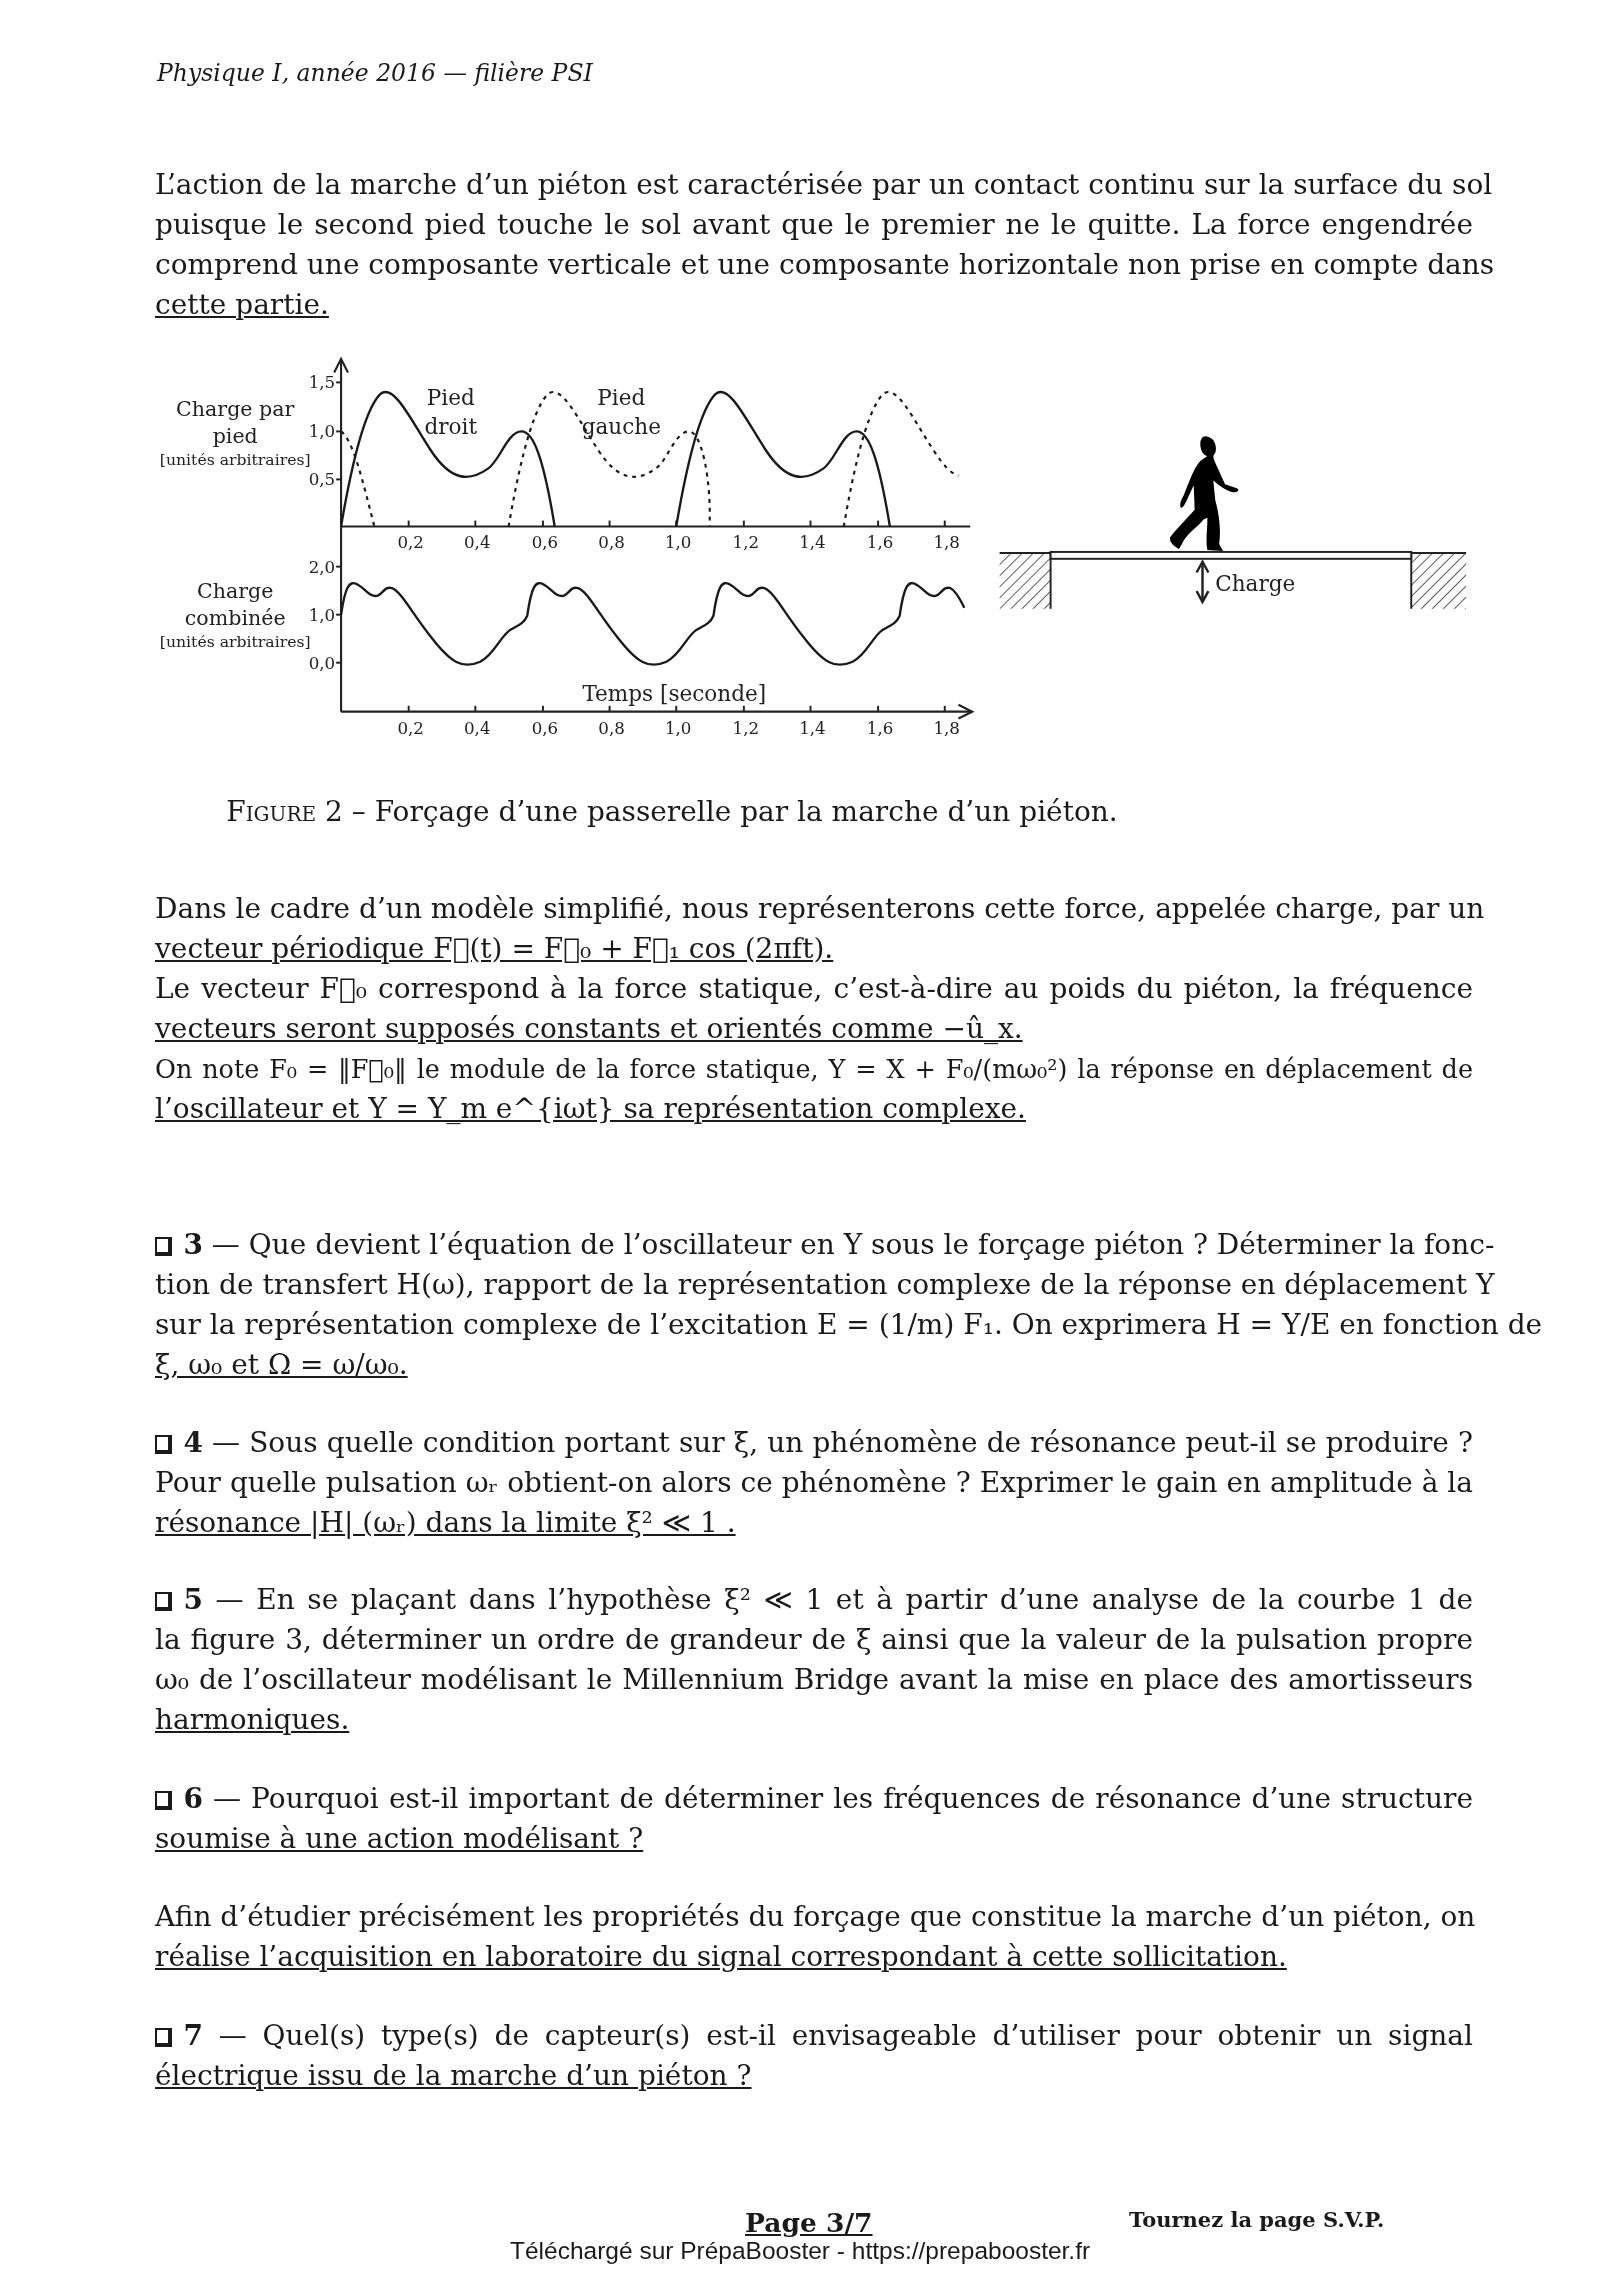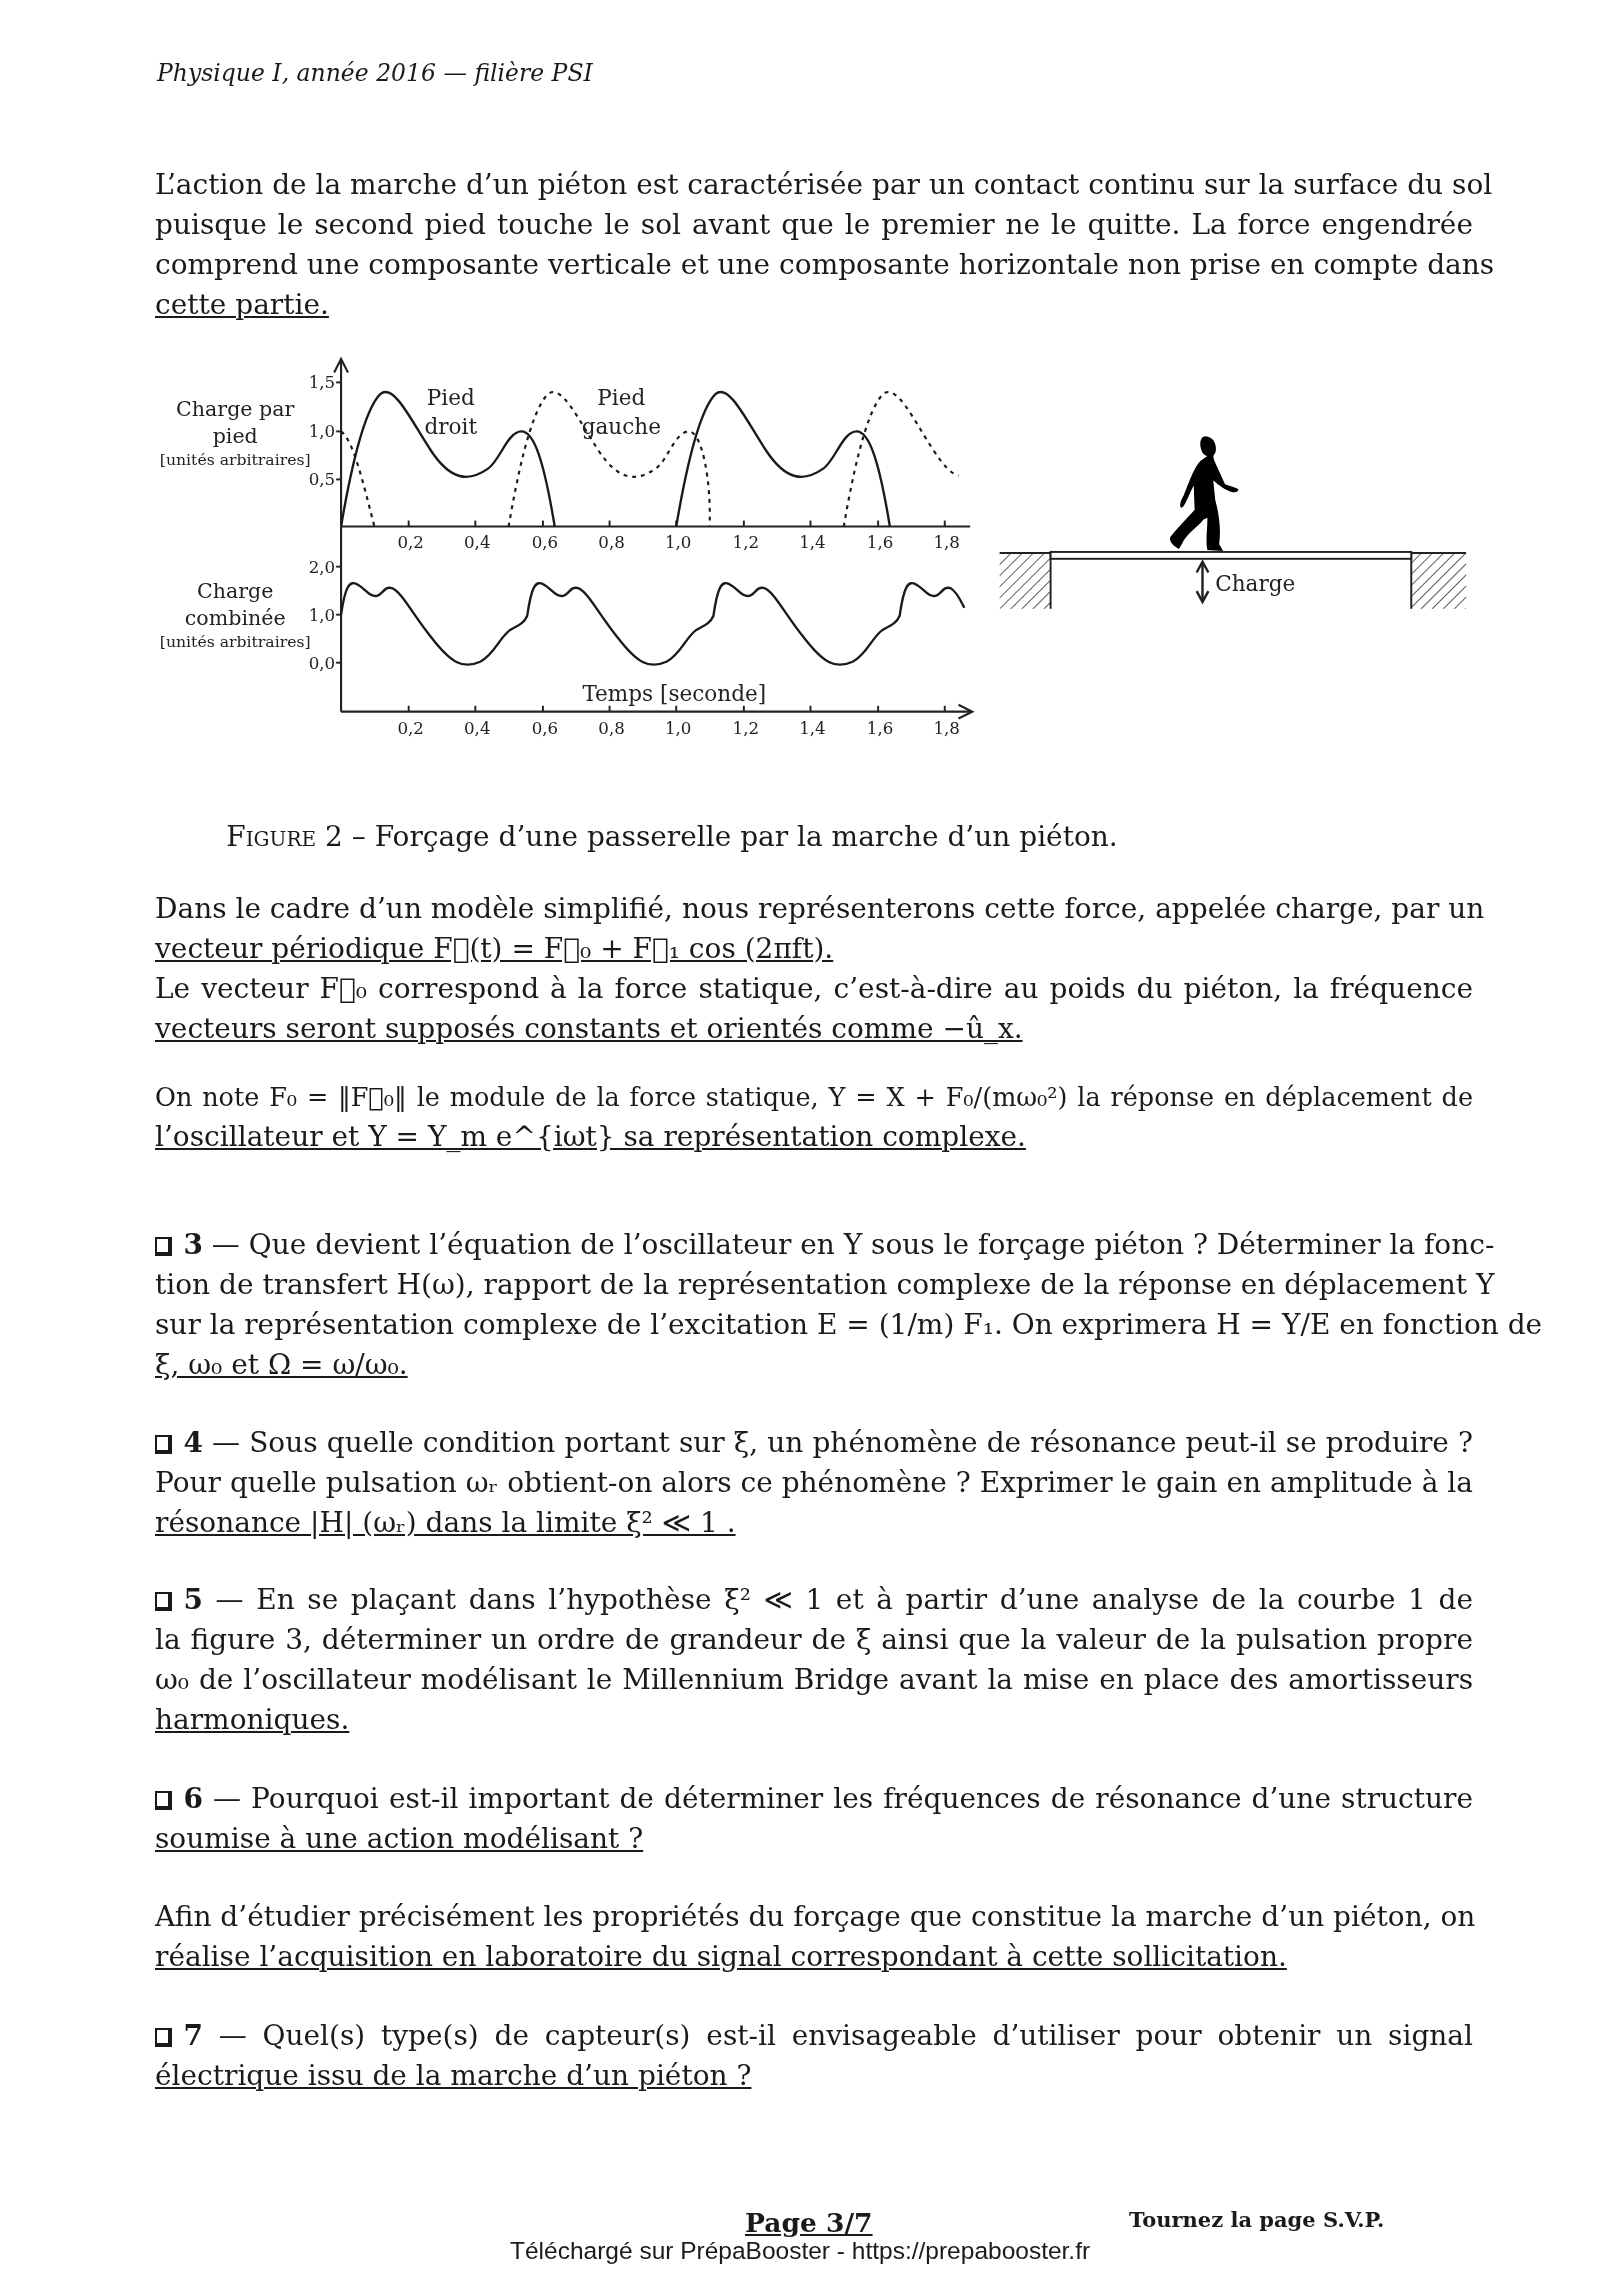--- a/index.html
+++ b/index.html
@@ -3,21 +3,21 @@
 <meta charset="utf-8">
 <style>
   html, body { margin: 0; padding: 0; background: #ffffff; }
   body { width: 1620px; height: 2293px; position: relative; font-family: "DejaVu Serif", "Liberation Serif", serif; color: #1a1a1a; overflow: hidden; }
   .header { position: absolute; left: 157px; top: 59px; font-size: 23.5px; font-style: italic; }
   .para { position: absolute; left: 155px; width: 1318px; font-size: 28px; line-height: 40px; text-align: justify; }
   .para .ln { display: block; text-align: justify; text-align-last: justify; white-space: nowrap; }
   .para .ln.last { text-align-last: left; text-decoration: underline; }
   .q-box { display: inline-block; width: 16.7px; height: 18.6px; border: 2px solid #1a1a1a; border-right-width: 4.9px; border-bottom-width: 4.9px; box-sizing: border-box; margin-right: 11.8px; vertical-align: -2px; }
   .q-num { font-weight: bold; }
-  .caption { position: absolute; left: 0; width: 1344px; top: 820px; text-align: center; font-size: 28px; }
+  .caption { position: absolute; left: 0; width: 1344px; top: 795px; text-align: center; font-size: 28px; }
   .caption .sc { font-variant: small-caps; }
   .figure { position: absolute; left: 0; top: 0; width: 1620px; height: 804px; }
   .footer-page { position: absolute; left: 745px; top: 2207px; font-size: 26.5px; font-weight: bold; text-decoration: underline; }
   .footer-turn { position: absolute; left: 1129px; top: 2207px; font-size: 21px; font-weight: bold; }
   .footer-dl { position: absolute; left: 510px; top: 2237px; font-size: 24.5px; font-family: "Liberation Sans", sans-serif; }
   svg text { font-family: "DejaVu Serif", "Liberation Serif", serif; fill: #222; }
 </style>
 </head>
 <body>
 
@@ -167,21 +167,21 @@
 
 <div class="caption">
   <span class="sc">Figure 2</span><span> – Forçage d’une passerelle par la marche d’un piéton.</span>
 </div>
 
 <div class="para" style="top:889px;">
   <span class="ln">Dans le cadre d’un modèle simplifié, nous représenterons cette force, appelée charge, par un</span>
   <span class="ln last">vecteur périodique F⃗(t) = F⃗₀ + F⃗₁ cos (2πft).</span>
   <span class="ln">Le vecteur F⃗₀ correspond à la force statique, c’est-à-dire au poids du piéton, la fréquence</span>
   <span class="ln last">vecteurs seront supposés constants et orientés comme −û_x.</span>
-  <span class="ln" style="font-size:25.5px;margin-top:28px;">On note F₀ = ‖F⃗₀‖ le module de la force statique, Y = X + F₀/(mω₀²) la réponse en déplacement de</span>
+  <span class="ln" style="font-size:25.5px;">On note F₀ = ‖F⃗₀‖ le module de la force statique, Y = X + F₀/(mω₀²) la réponse en déplacement de</span>
   <span class="ln last">l’oscillateur et Y = Y_m e^{iωt} sa représentation complexe.</span>
 </div>
 
 <div class="para" style="top:1225px;">
   <span class="ln"><span class="q-box"></span><span class="q-num">3</span> — <span>Que devient l’équation de l’oscillateur en Y sous le forçage piéton ? Déterminer la fonc-</span></span>
   <span class="ln">tion de transfert H(ω), rapport de la représentation complexe de la réponse en déplacement Y</span>
   <span class="ln">sur la représentation complexe de l’excitation E = (1/m) F₁. On exprimera H = Y/E en fonction de</span>
   <span class="ln last">ξ, ω₀ et Ω = ω/ω₀.</span>
 </div>
 

